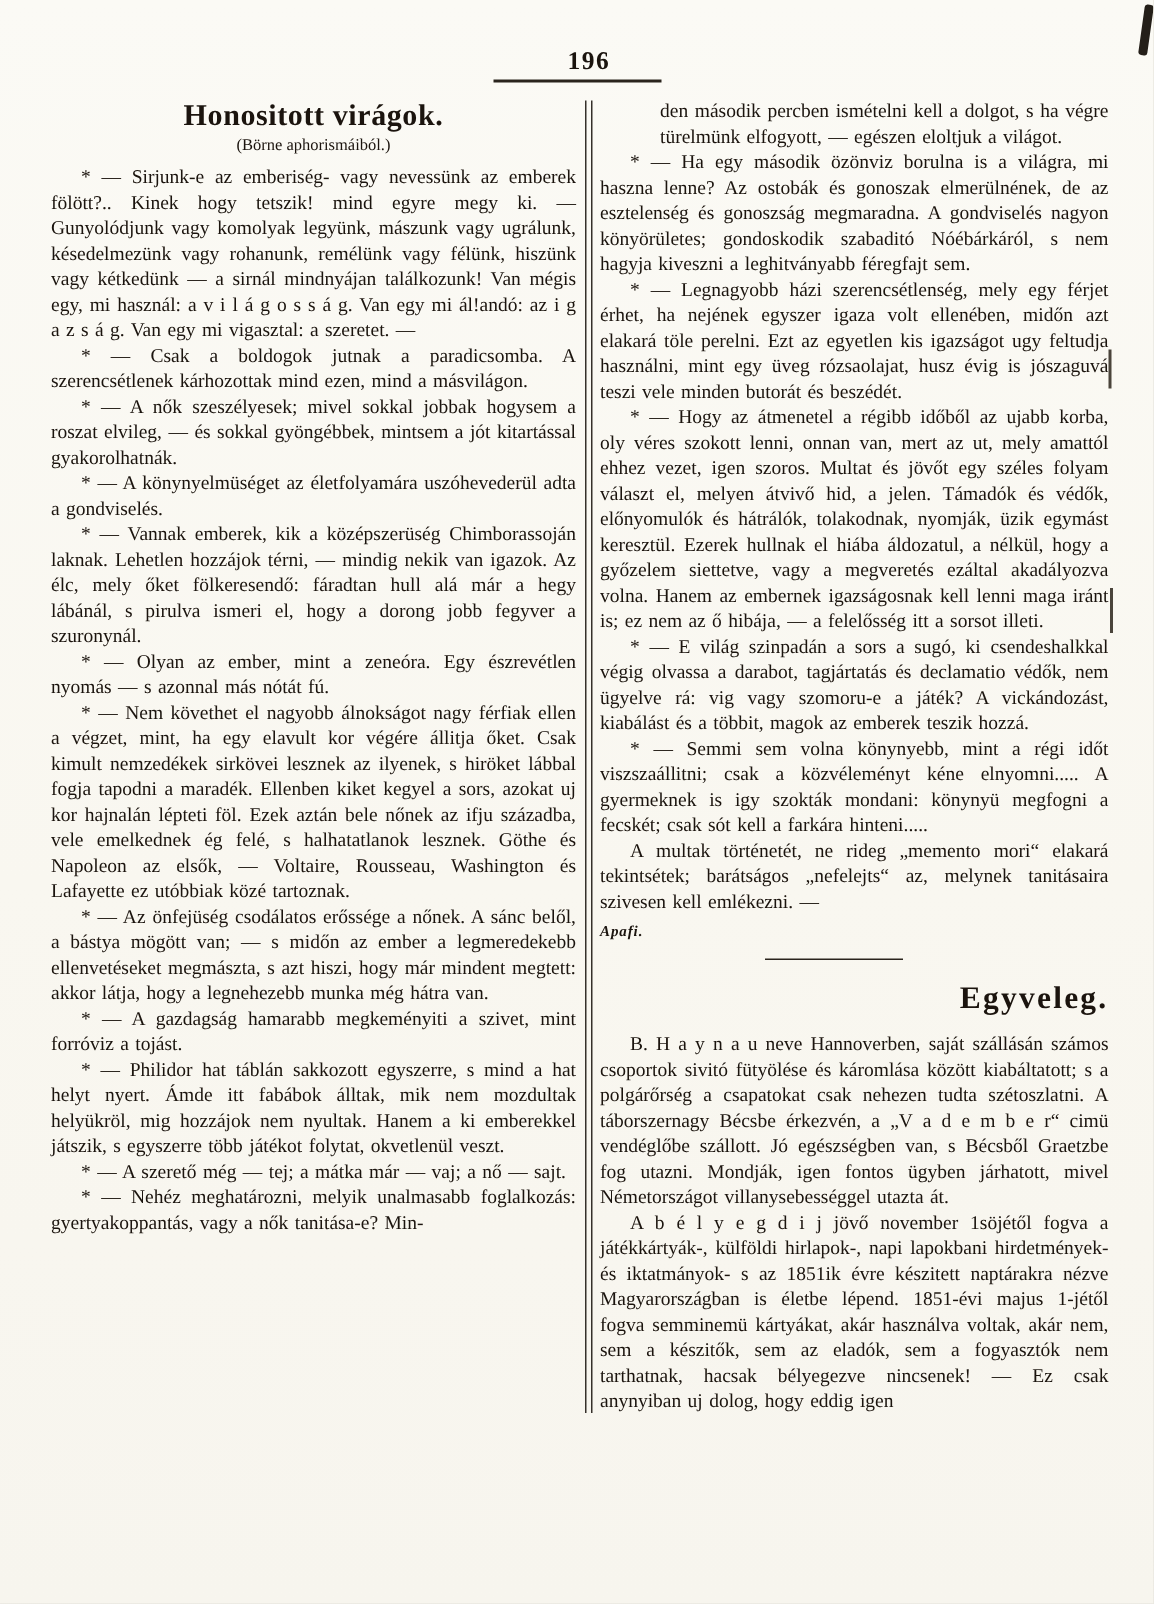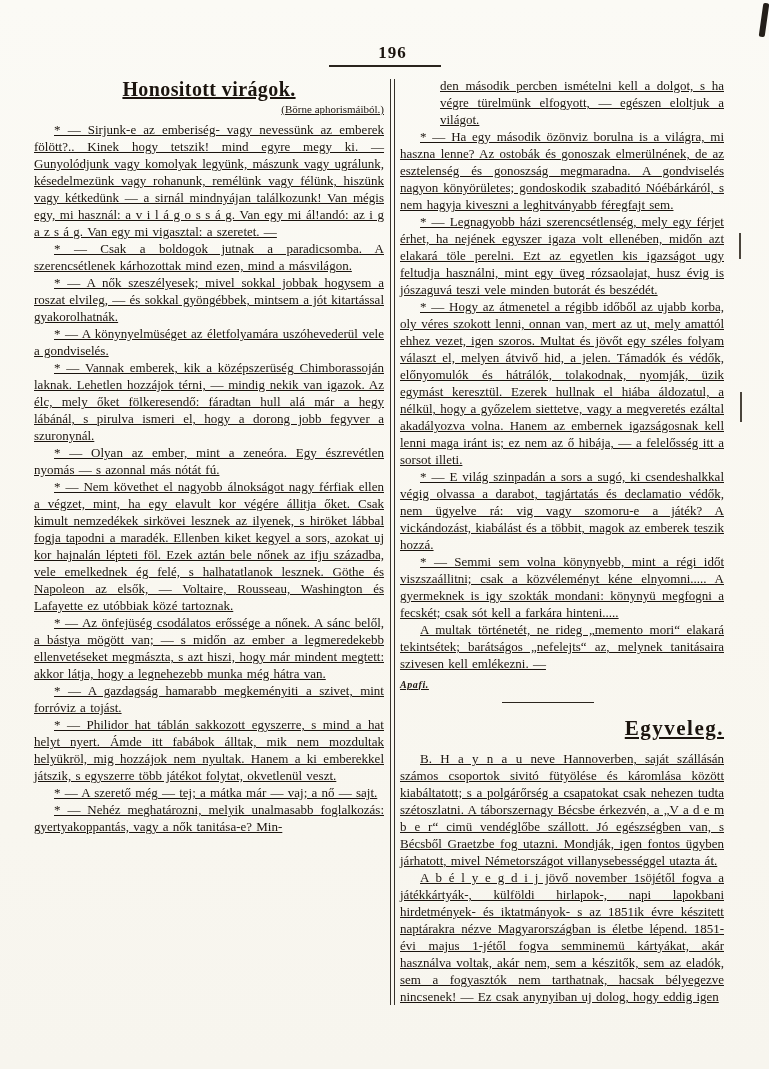--- a/index.html
+++ b/index.html
@@ -8,35 +8,35 @@
     width:769px; height:1069px;
     margin:0 auto;
     background:linear-gradient(180deg,#fbfaf5 0%, #f9f7f0 55%, #f7f5ee 100%);
     overflow:hidden;
     box-sizing:border-box;
     font-family:"Liberation Serif","DejaVu Serif",serif;
     color:#1b140e;
   }
   .page-number {
     text-align:center; font-weight:bold; font-size:17px;
-    padding-top:44px; letter-spacing:1px; line-height:18px;margin-left:16px;
+    padding-top:32px; letter-spacing:1px; line-height:18px;margin-left:16px;
   }
   .page-rule { width:112px; border-top:2px solid #2a241d; margin:3px auto 0 auto; }
-  .columns { display:flex; align-items:stretch; margin-top:10px; padding:0 45px 0 34px;text-decoration:underline; }
+  .columns { display:flex; align-items:stretch; margin-top:10px; padding:0 30px 0 34px; }
   .col-left  { width:350px; }
   .col-right { flex:1; }
   .divider {
     width:3px; margin:2px 5px 0 6px;
     border-left:1.2px solid #35302a; border-right:1.2px solid #35302a;
   }
   .title {
     font-size:20px; font-weight:bold; text-align:center;
     margin:0; line-height:24px; letter-spacing:0.4px;
   }
-  .subtitle { font-size:11px; text-align:right; margin:1px 0 5px 0; line-height:14px; }
+  .subtitle { font-size:11px; text-align:center; margin:1px 0 5px 0; line-height:14px; }
   p.aph {
     margin:0; font-size:13px; line-height:17px;
     text-align:justify; text-indent:20px;
     word-spacing:1px;
   }
   p.cont { text-indent:0;margin-left:40px; }
   .signature {
     font-weight:bold; font-style:italic; font-size:10px;
     text-align:left; padding-right:48px; margin-top:7px; letter-spacing:0.6px;
   }
@@ -69,21 +69,21 @@
   <div class="edge-mark-b"></div>
 
   <div class="columns">
 
     <div class="col-left">
       <h1 class="title">Honositott virágok.</h1>
       <div class="subtitle">(Börne aphorismáiból.)</div>
       <p class="aph">* — Sirjunk-e az emberiség- vagy nevessünk az emberek fölött?.. Kinek hogy tetszik! mind egyre megy ki. — Gunyolódjunk vagy komolyak legyünk, mászunk vagy ugrálunk, késedelmezünk vagy rohanunk, remélünk vagy félünk, hiszünk vagy kétkedünk — a sirnál mindnyájan találkozunk! Van mégis egy, mi használ: a v i l á g o s s á g. Van egy mi ál!andó: az i g a z s á g. Van egy mi vigasztal: a szeretet. —</p>
       <p class="aph">* — Csak a boldogok jutnak a paradicsomba. A szerencsétlenek kárhozottak mind ezen, mind a másvilágon.</p>
       <p class="aph">* — A nők szeszélyesek; mivel sokkal jobbak hogysem a roszat elvileg, — és sokkal gyöngébbek, mintsem a jót kitartással gyakorolhatnák.</p>
-      <p class="aph">* — A könynyelmüséget az életfolyamára uszóhevederül vele a gondviselés.</p>
+      <p class="aph">* — A könynyelmüséget az életfolyamára uszóhevederül adta a gondviselés.</p>
       <p class="aph">* — Vannak emberek, kik a középszerüség Chimborassoján laknak. Lehetlen hozzájok térni, — mindig nekik van igazok. Az élc, mely őket fölkeresendő: fáradtan hull alá már a hegy lábánál, s pirulva ismeri el, hogy a dorong jobb fegyver a szuronynál.</p>
       <p class="aph">* — Olyan az ember, mint a zeneóra. Egy észrevétlen nyomás — s azonnal más nótát fú.</p>
       <p class="aph">* — Nem követhet el nagyobb álnokságot nagy férfiak ellen a végzet, mint, ha egy elavult kor végére állitja őket. Csak kimult nemzedékek sirkövei lesznek az ilyenek, s hiröket lábbal fogja tapodni a maradék. Ellenben kiket kegyel a sors, azokat uj kor hajnalán lépteti föl. Ezek aztán bele nőnek az ifju századba, vele emelkednek ég felé, s halhatatlanok lesznek. Göthe és Napoleon az elsők, — Voltaire, Rousseau, Washington és Lafayette ez utóbbiak közé tartoznak.</p>
       <p class="aph">* — Az önfejüség csodálatos erőssége a nőnek. A sánc belől, a bástya mögött van; — s midőn az ember a legmeredekebb ellenvetéseket megmászta, s azt hiszi, hogy már mindent megtett: akkor látja, hogy a legnehezebb munka még hátra van.</p>
       <p class="aph">* — A gazdagság hamarabb megkeményiti a szivet, mint forróviz a tojást.</p>
       <p class="aph">* — Philidor hat táblán sakkozott egyszerre, s mind a hat helyt nyert. Ámde itt fabábok álltak, mik nem mozdultak helyükröl, mig hozzájok nem nyultak. Hanem a ki emberekkel játszik, s egyszerre több játékot folytat, okvetlenül veszt.</p>
       <p class="aph">* — A szerető még — tej; a mátka már — vaj; a nő — sajt.</p>
       <p class="aph">* — Nehéz meghatározni, melyik unalmasabb foglalkozás: gyertyakoppantás, vagy a nők tanitása-e? Min-</p>
     </div>
 

